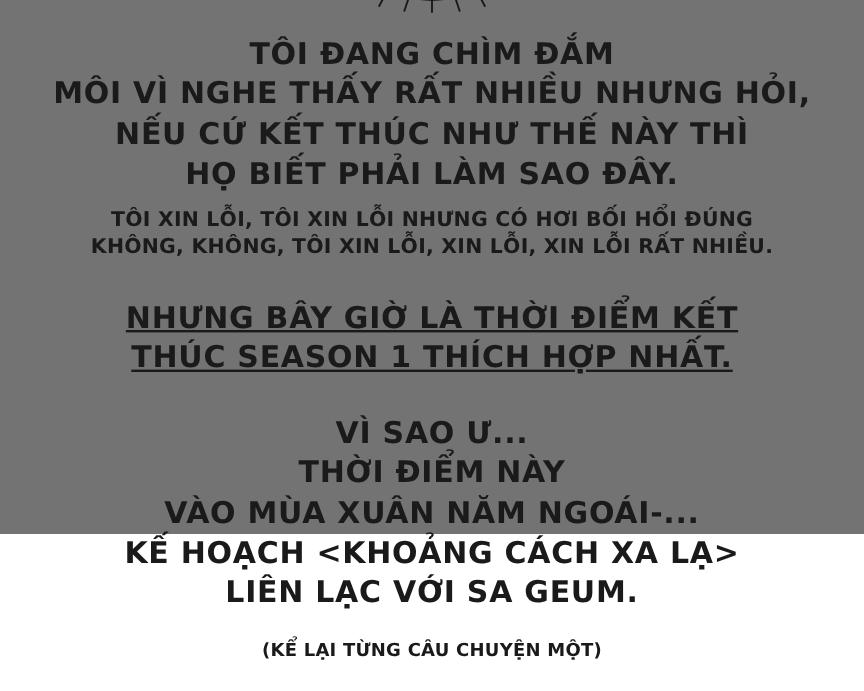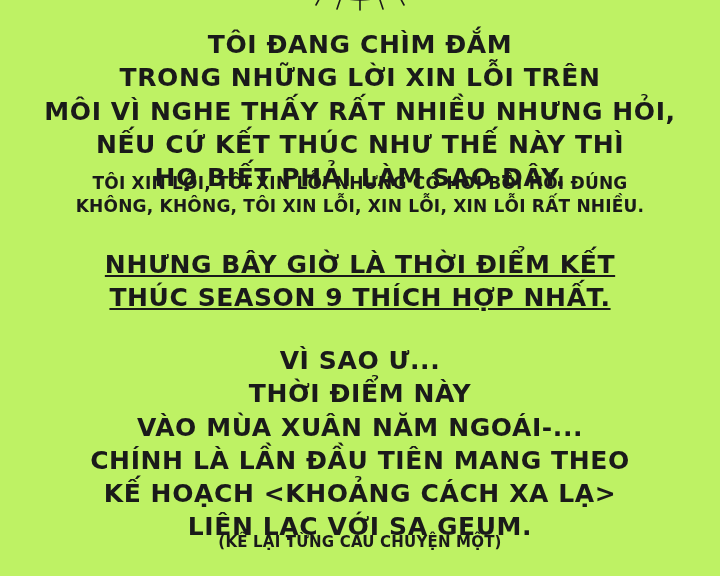--- a/index.html
+++ b/index.html
@@ -11,22 +11,22 @@
     height: 576px;
     background: #ffffff;
     font-family: "DejaVu Sans", sans-serif;
     color: #1a1a1a;
     overflow: hidden;
     position: relative;
   }
   .page {
     position: relative;
     width: 720px;
-    height: 576px;
-    background: #bef264;
+    height: 445px;
+    background: #737373;
   }
 
   
   .top-art {
     position: absolute;
     top: -46px;
     left: 50%;
     transform: translateX(-50%);
     width: 300px;
     height: 60px;
@@ -95,41 +95,39 @@
       <path d="M204 30 L 214 44"></path>
       <path d="M80 23 L 68 35"></path>
       <path d="M220 23 L 232 35"></path>
       <path d="M66 16 L 53 26"></path>
       <path d="M234 16 L 247 26"></path>
     </g>
   </svg>
 
   <div class="block big" id="block-intro">
     <span class="line">TÔI ĐANG CHÌM ĐẮM</span>
-    <span class="line">TRONG NHỮNG LỜI XIN LỖI TRÊN</span>
     <span class="line">MÔI VÌ NGHE THẤY RẤT NHIỀU NHƯNG HỎI,</span>
     <span class="line">NẾU CỨ KẾT THÚC NHƯ THẾ NÀY THÌ</span>
     <span class="line">HỌ BIẾT PHẢI LÀM SAO ĐÂY.</span>
   </div>
 
   <div class="block small" id="block-whisper">
     <span class="line">TÔI XIN LỖI, TÔI XIN LỖI NHƯNG CÓ HƠI BỐI HỔI ĐÚNG</span>
     <span class="line">KHÔNG, KHÔNG, TÔI XIN LỖI, XIN LỖI, XIN LỖI RẤT NHIỀU.</span>
   </div>
 
   <div class="block big" id="block-season">
     <span class="line">NHƯNG BÂY GIỜ LÀ THỜI ĐIỂM KẾT</span>
-    <span class="line">THÚC SEASON 9 THÍCH HỢP NHẤT.</span>
+    <span class="line">THÚC SEASON 1 THÍCH HỢP NHẤT.</span>
   </div>
 
   <div class="block big" id="block-why">
     <span class="line">VÌ SAO Ư...</span>
     <span class="line">THỜI ĐIỂM NÀY</span>
     <span class="line">VÀO MÙA XUÂN NĂM NGOÁI-...</span>
-    <span class="line">CHÍNH LÀ LẦN ĐẦU TIÊN MANG THEO</span>
     <span class="line">KẾ HOẠCH &lt;KHOẢNG CÁCH XA LẠ&gt;</span>
     <span class="line">LIÊN LẠC VỚI SA GEUM.</span>
   </div>
 
   <div class="block tiny" id="block-caption">
     <span class="line">(KỂ LẠI TỪNG CÂU CHUYỆN MỘT)</span>
   </div>
 
 </div>
 

